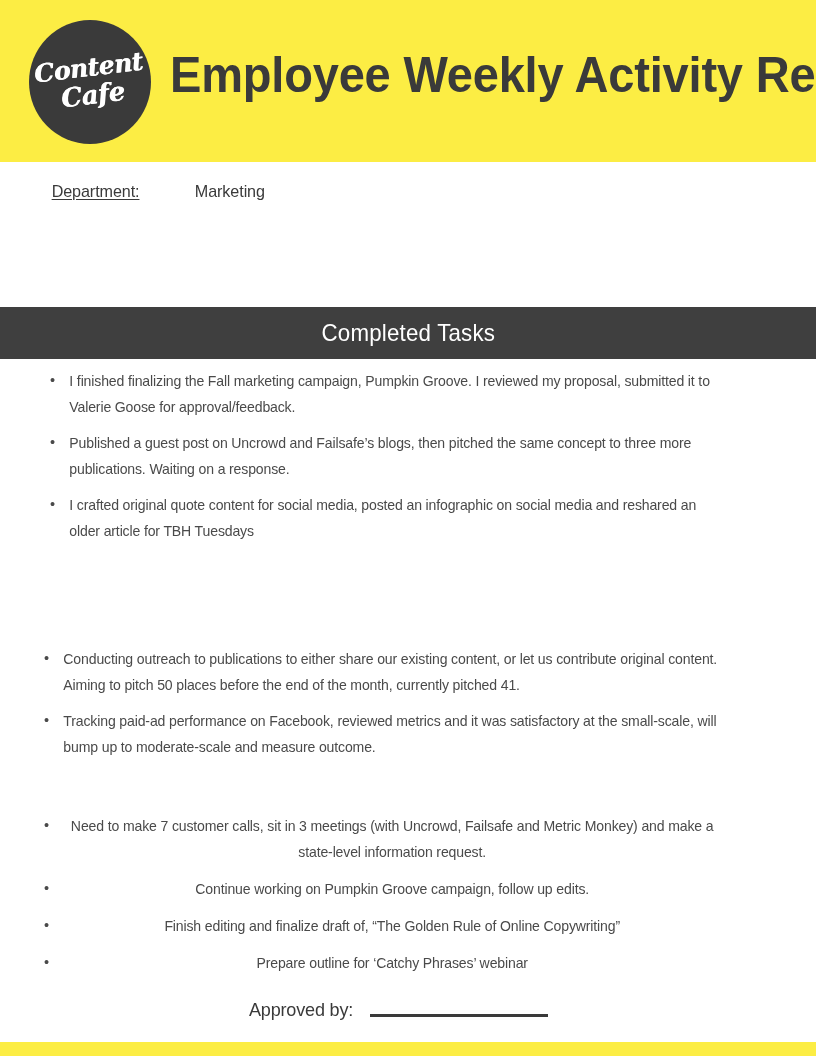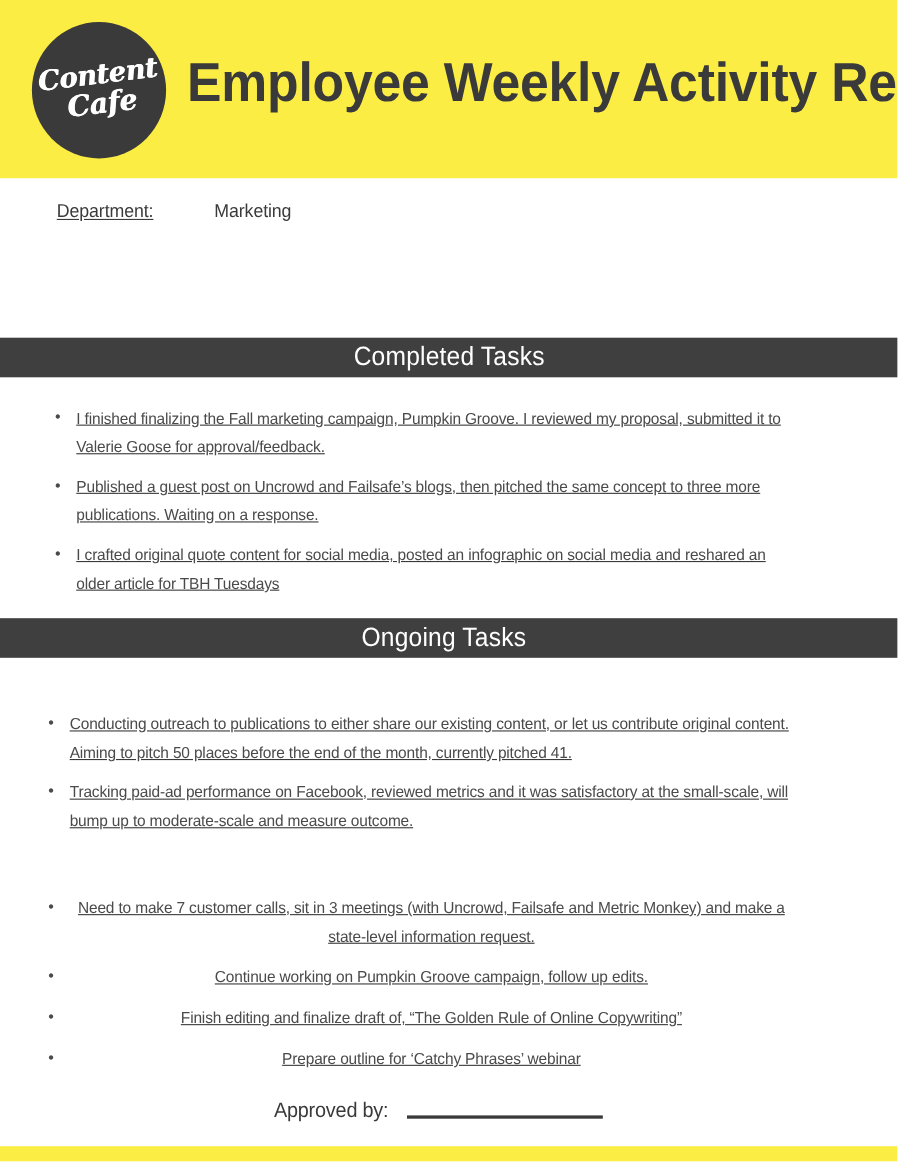--- a/index.html
+++ b/index.html
@@ -111,21 +111,21 @@
     letter-spacing: -0.1px;
     transform: scaleX(0.95);
     transform-origin: left baseline;
   }
 
   
   .section-bar {
     position: absolute;
     left: 0;
     width: 816px;
-    height: 36px;
+    height: 52px;
     background: #3f3f3f;
     display: flex;
     align-items: center;
     justify-content: center;
   }
   .section-bar-title {
     color: #ffffff;
     font-family: "Liberation Sans Narrow", "Liberation Sans", sans-serif;
     font-size: 24px;
     font-weight: normal;
@@ -137,21 +137,20 @@
   .bar-nextweek  { top: 752px; }
   .bar-ongoing  .section-bar-title,
   .bar-nextweek .section-bar-title { margin-right: 10px; }
 
   
   .task-list {
     position: absolute;
     list-style: none;
     margin: 0;
     padding: 0;
-    text-decoration: underline;
   }
   .task-item {
     position: relative;
     padding-left: 22px;
     font-size: 14.5px;
     line-height: 26px;
     color: #4a4a4a;
     letter-spacing: -0.15px;
     margin-bottom: 10px;
     transform: scaleX(0.97);
@@ -226,23 +225,20 @@
 
   <div class="section-bar bar-completed">
     <span class="section-bar-title">Completed Tasks</span>
   </div>
   <ul class="task-list list-completed">
     <li class="task-item">I finished finalizing the Fall marketing campaign, Pumpkin Groove. I reviewed my proposal, submitted it to Valerie Goose for approval/feedback.</li>
     <li class="task-item">Published a guest post on Uncrowd and Failsafe’s blogs, then pitched the same concept to three more publications. Waiting on a response.</li>
     <li class="task-item">I crafted original quote content for social media, posted an infographic on social media and reshared an older article for TBH Tuesdays</li>
   </ul>
 
-  <div class="section-bar bar-ongoing">
-    <span class="section-bar-title">Ongoing Tasks</span>
-  </div>
   <ul class="task-list list-ongoing">
     <li class="task-item">Conducting outreach to publications to either share our existing content, or let us contribute original content. Aiming to pitch 50 places before the end of the month, currently pitched 41.</li>
     <li class="task-item">Tracking paid-ad performance on Facebook, reviewed metrics and it was satisfactory at the small-scale, will bump up to moderate-scale and measure outcome.</li>
   </ul>
 
   <ul class="task-list list-nextweek">
     <li class="task-item">Need to make 7 customer calls, sit in 3 meetings (with Uncrowd, Failsafe and Metric Monkey) and make a state-level information request.</li>
     <li class="task-item">Continue working on Pumpkin Groove campaign, follow up edits.</li>
     <li class="task-item">Finish editing and finalize draft of, “The Golden Rule of Online Copywriting”</li>
     <li class="task-item">Prepare outline for ‘Catchy Phrases’ webinar</li>

